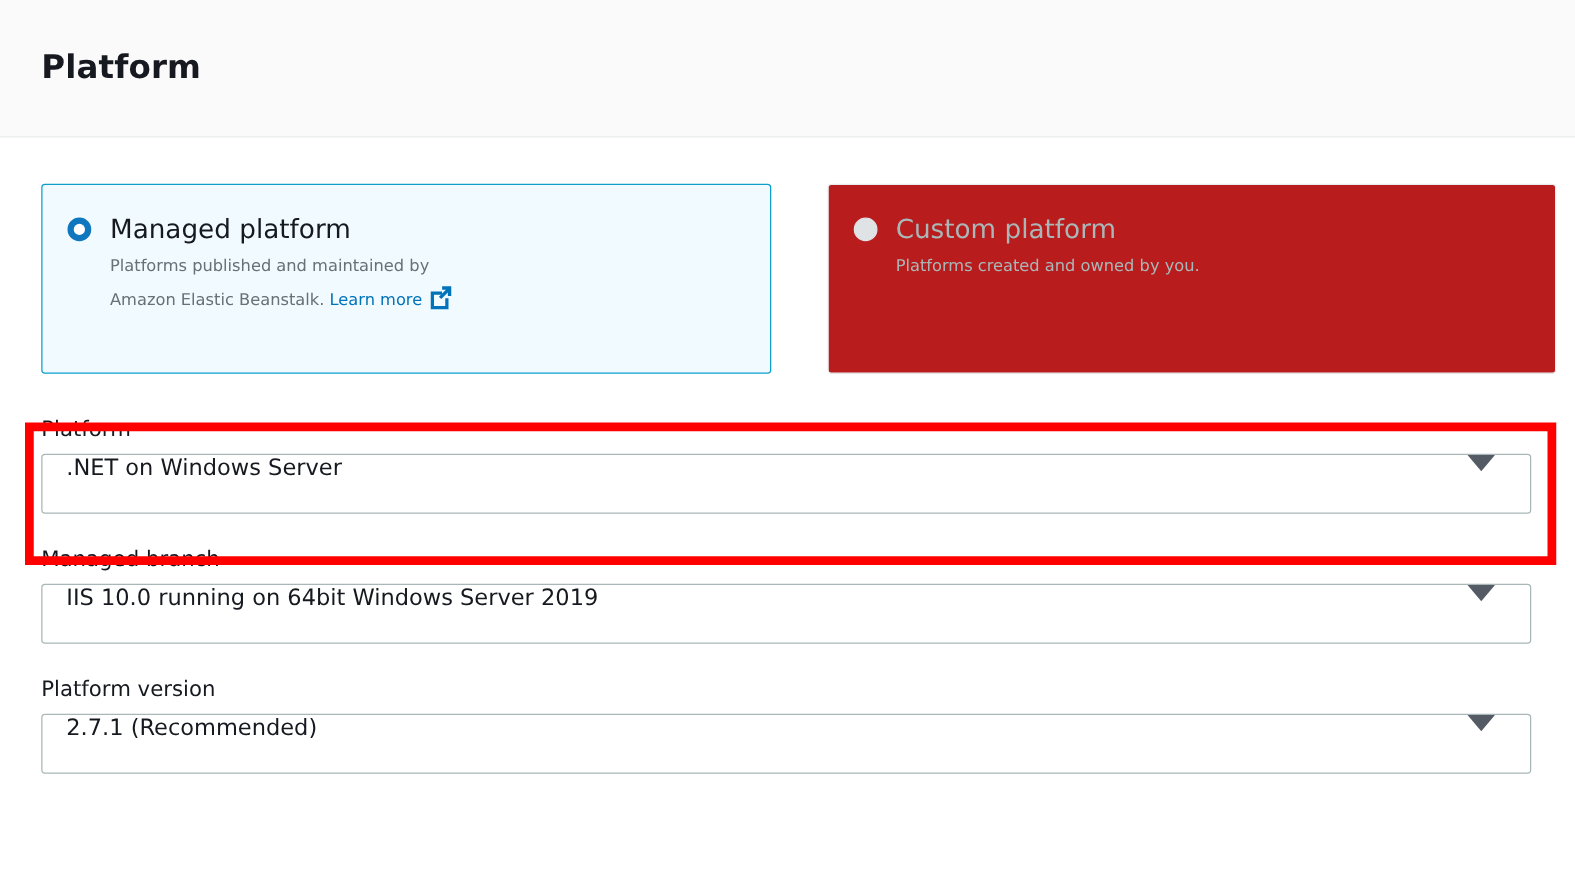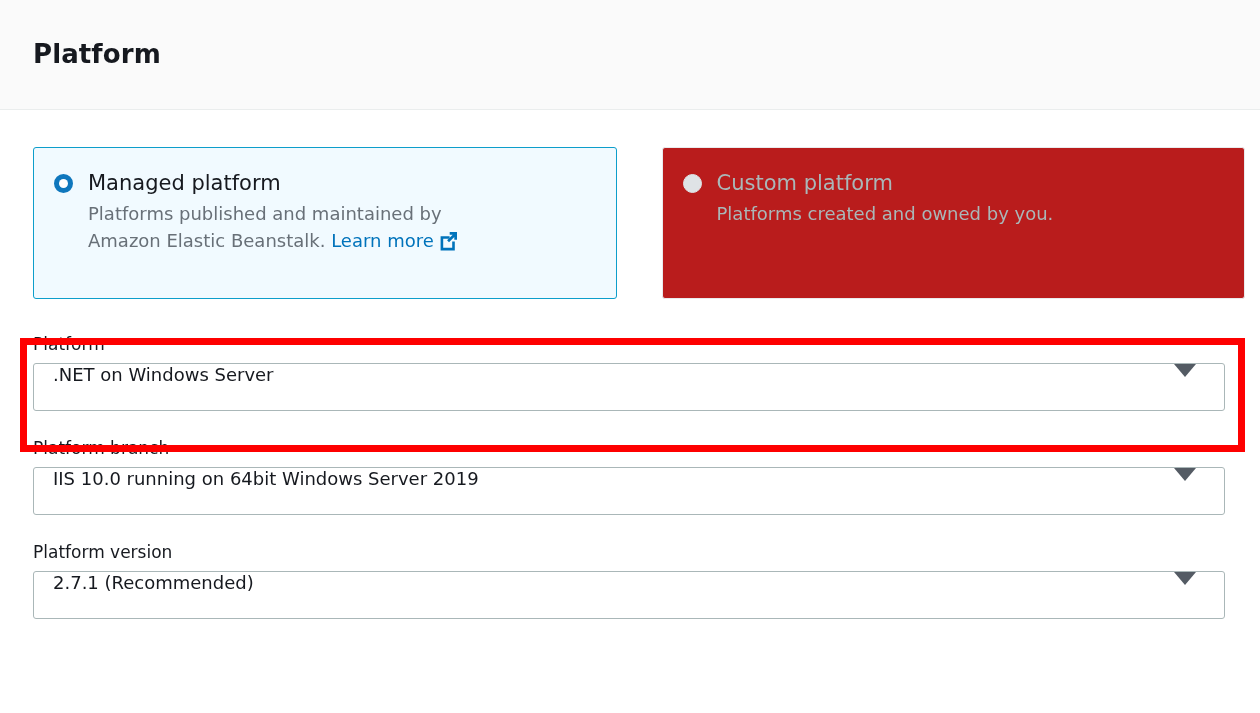--- a/index.html
+++ b/index.html
@@ -100,21 +100,21 @@
   .tile-heading {
     font-size: 21px;
     line-height: 26px;
     color: #16191f;
     margin-bottom: 4px;
   }
   .tile.disabled .tile-heading {
     color: #aab7b8;
   }
   .tile-desc {
-    font-size: 18px;
+    font-size: 13px;
     line-height: 27px;
     color: #687078;
     max-width: 430px;
   }
   .tile.disabled .tile-desc {
     color: #aab7b8;
     max-width: none;
   }
   .learn-more {
     color: #0073bb;
@@ -231,21 +231,21 @@
 
     <div class="field field-1-wrap">
       <div class="field-label">Platform</div>
       <div class="select">
         <div class="select-value">.NET on Windows Server</div>
         <div class="caret"></div>
       </div>
     </div>
 
     <div class="field field-gap">
-      <div class="field-label">Platform branch</div>
+      <div class="field-label">Managed branch</div>
       <div class="select">
         <div class="select-value">IIS 10.0 running on 64bit Windows Server 2019</div>
         <div class="caret"></div>
       </div>
     </div>
 
     <div class="field field-gap">
       <div class="field-label">Platform version</div>
       <div class="select">
         <div class="select-value">2.7.1 (Recommended)</div>

